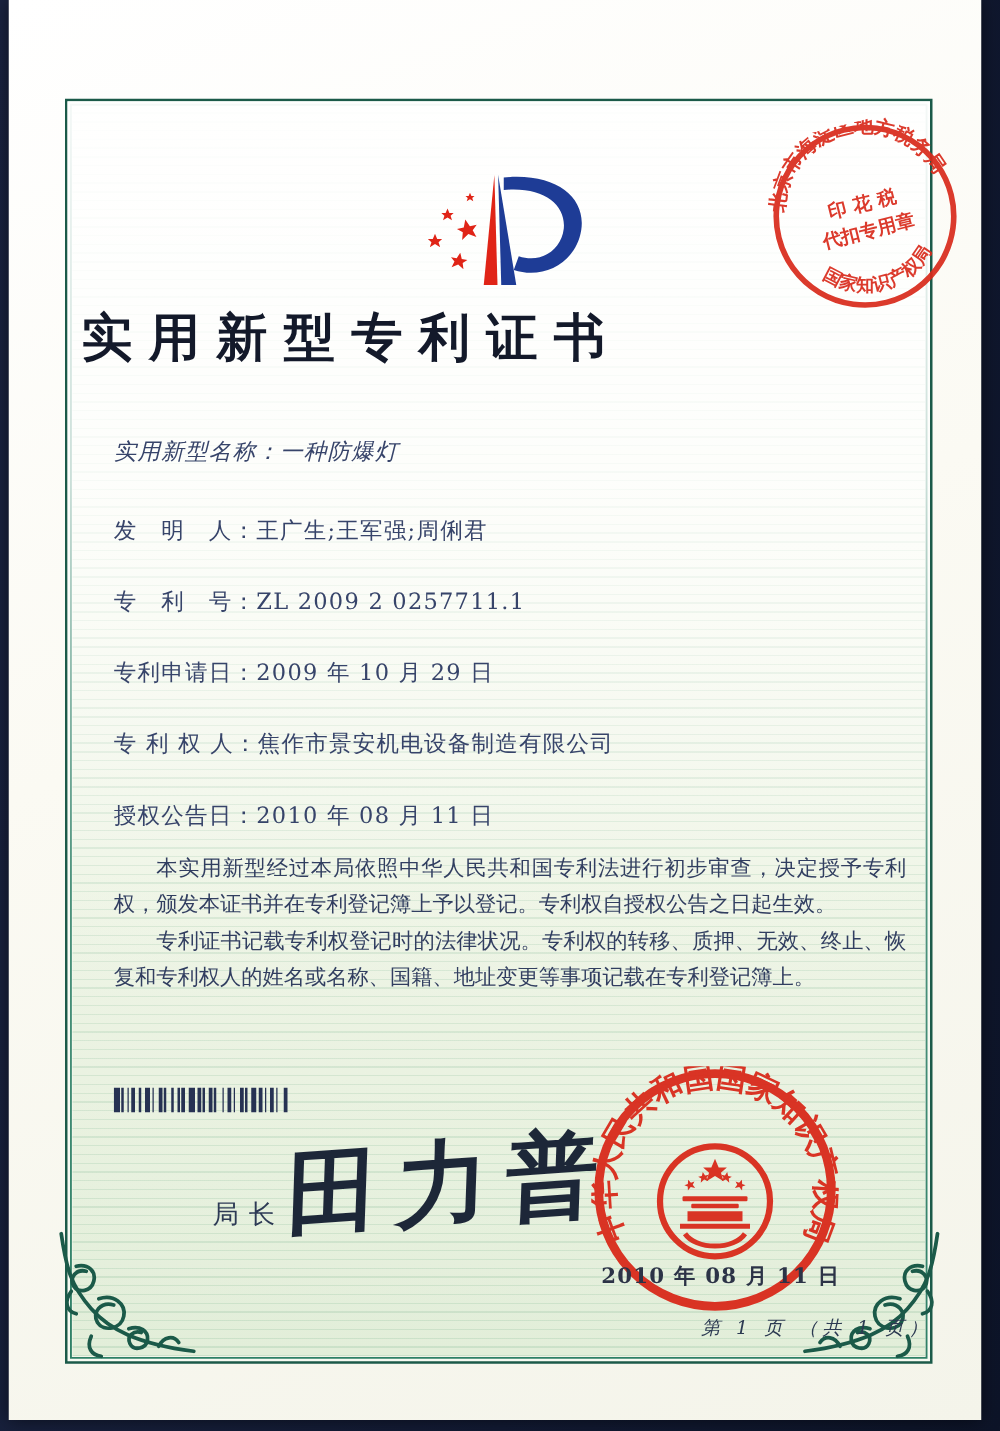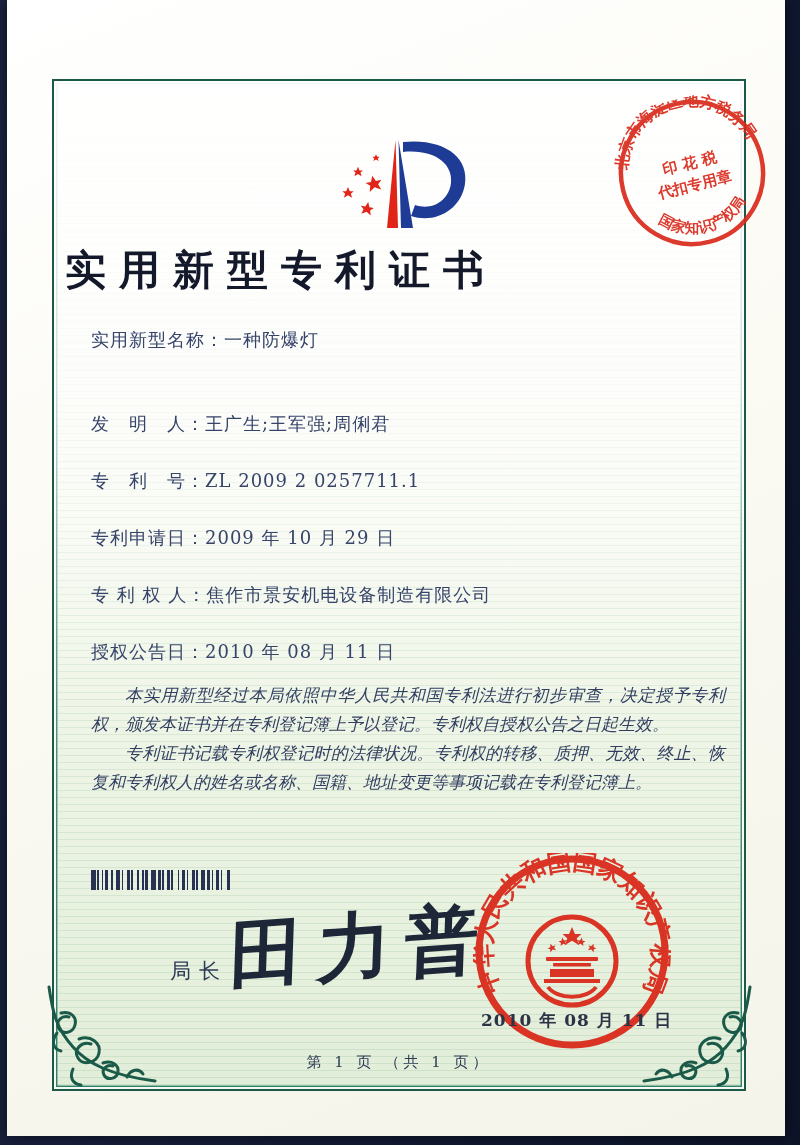--- a/index.html
+++ b/index.html
@@ -60,21 +60,20 @@
 
   .fields { position:absolute; left:84px; top:0; width:640px; }
   .field { position:absolute; left:0; white-space:nowrap;
     font-size:18px; color:#37446a; letter-spacing:1px; }
   .field .lbl { font-weight:bold; font-weight:normal; }
 
   .paras {
     position:absolute; left:84px; top:681px; width:634px;
     font-size:17px; line-height:29px; color:#313e60;
     text-align:justify;
-    font-style:italic;
   }
   .paras p { text-indent:2em; margin:0; }
 
   .barcode {
     position:absolute; left:84px; top:870px; width:250px; height:20px;
     display:flex; align-items:stretch; overflow:hidden;
   }
   .barcode i { display:block; height:100%; flex:0 0 auto; }
   .barcode i.b { background:#273253; }
 
@@ -90,22 +89,22 @@
   }
 
   .seal { position:absolute; left:466px; top:853px; width:198px; height:198px; opacity:.95; }
   .seal-date {
     position:absolute; left:474px; top:1009px; width:182px; text-align:center;
     font-size:17px; font-weight:bold; color:#2c3347; letter-spacing:1px;
     white-space:nowrap;
   }
 
   .footer {
-    position:absolute; left:45px; top:1053px; width:694px; text-align:center;
-    font-size:15px; color:#2c3a52; letter-spacing:4px;
+    position:absolute; left:45px; top:1053px; width:694px; text-align:right;
+    font-size:15px; color:#2c3a52; letter-spacing:4px;font-style:italic;
   }
 
   svg text { font-family:"DejaVu Serif","Liberation Serif",serif; }
 </style>
 </head>
 <body>
 
 <div class="stage">
   <div class="page">
 
@@ -167,21 +166,21 @@
       <text font-size="14.5" font-weight="bold" fill="#d92a1b">
         <textPath href="#taxBot" startOffset="50%" text-anchor="middle">国家知识产权局</textPath>
       </text>
       <text x="75" y="70" text-anchor="middle" font-size="15" font-weight="bold" fill="#d92a1b">印 花 税</text>
       <text x="75" y="92" text-anchor="middle" font-size="15" font-weight="bold" fill="#d92a1b">代扣专用章</text>
     </svg>
 
     <div class="title">实用新型专利证书</div>
 
     <div class="fields" id="fields">
-        <div class="field" style="top: 328px;"><span class="lbl">实用新型名称：</span><span class="val">一种防爆灯</span></div>
+        <div class="field" style="top: 349px; font-style: italic;"><span class="lbl">实用新型名称：</span><span class="val">一种防爆灯</span></div>
         <div class="field" style="top: 412px;"><span class="lbl">发　明　人：</span><span class="val">王广生;王军强;周俐君</span></div>
         <div class="field" style="top: 469px;"><span class="lbl">专　利　号：</span><span class="val">ZL 2009 2 0257711.1</span></div>
         <div class="field" style="top: 526px;"><span class="lbl">专利申请日：</span><span class="val">2009 年 10 月 29 日</span></div>
         <div class="field" style="top: 583px;"><span class="lbl">专 利 权 人：</span><span class="val">焦作市景安机电设备制造有限公司</span></div>
         <div class="field" style="top: 640px;"><span class="lbl">授权公告日：</span><span class="val">2010 年 08 月 11 日</span></div>
       </div>
 
     <div class="paras" id="paras">
         <p>本实用新型经过本局依照中华人民共和国专利法进行初步审查，决定授予专利权，颁发本证书并在专利登记簿上予以登记。专利权自授权公告之日起生效。</p>
         <p>专利证书记载专利权登记时的法律状况。专利权的转移、质押、无效、终止、恢复和专利权人的姓名或名称、国籍、地址变更等事项记载在专利登记簿上。</p>

